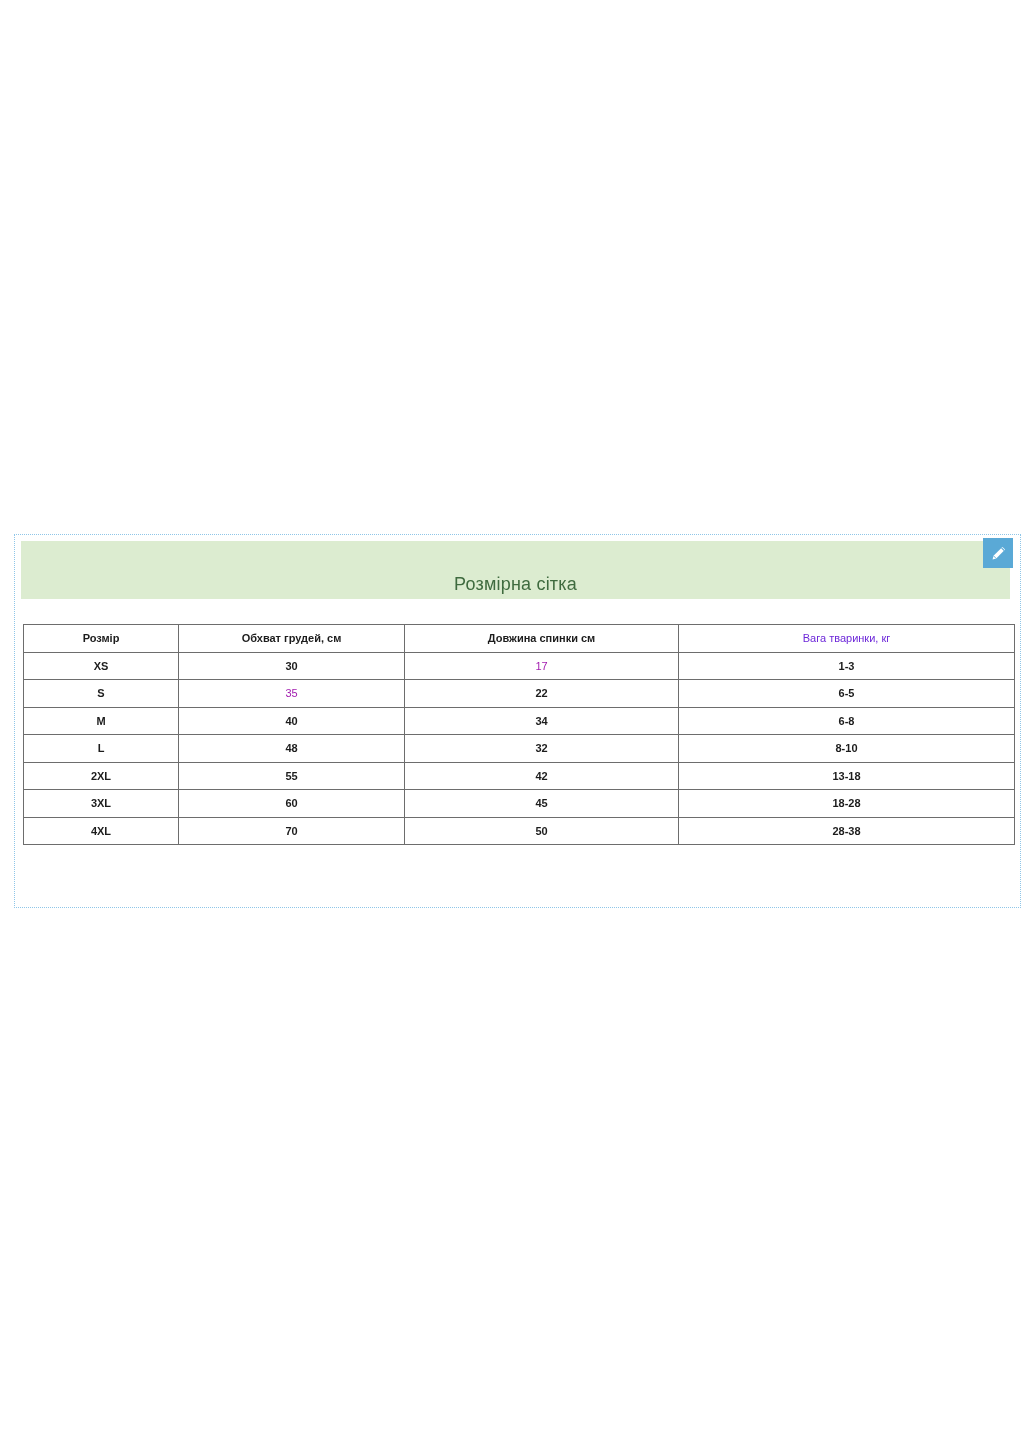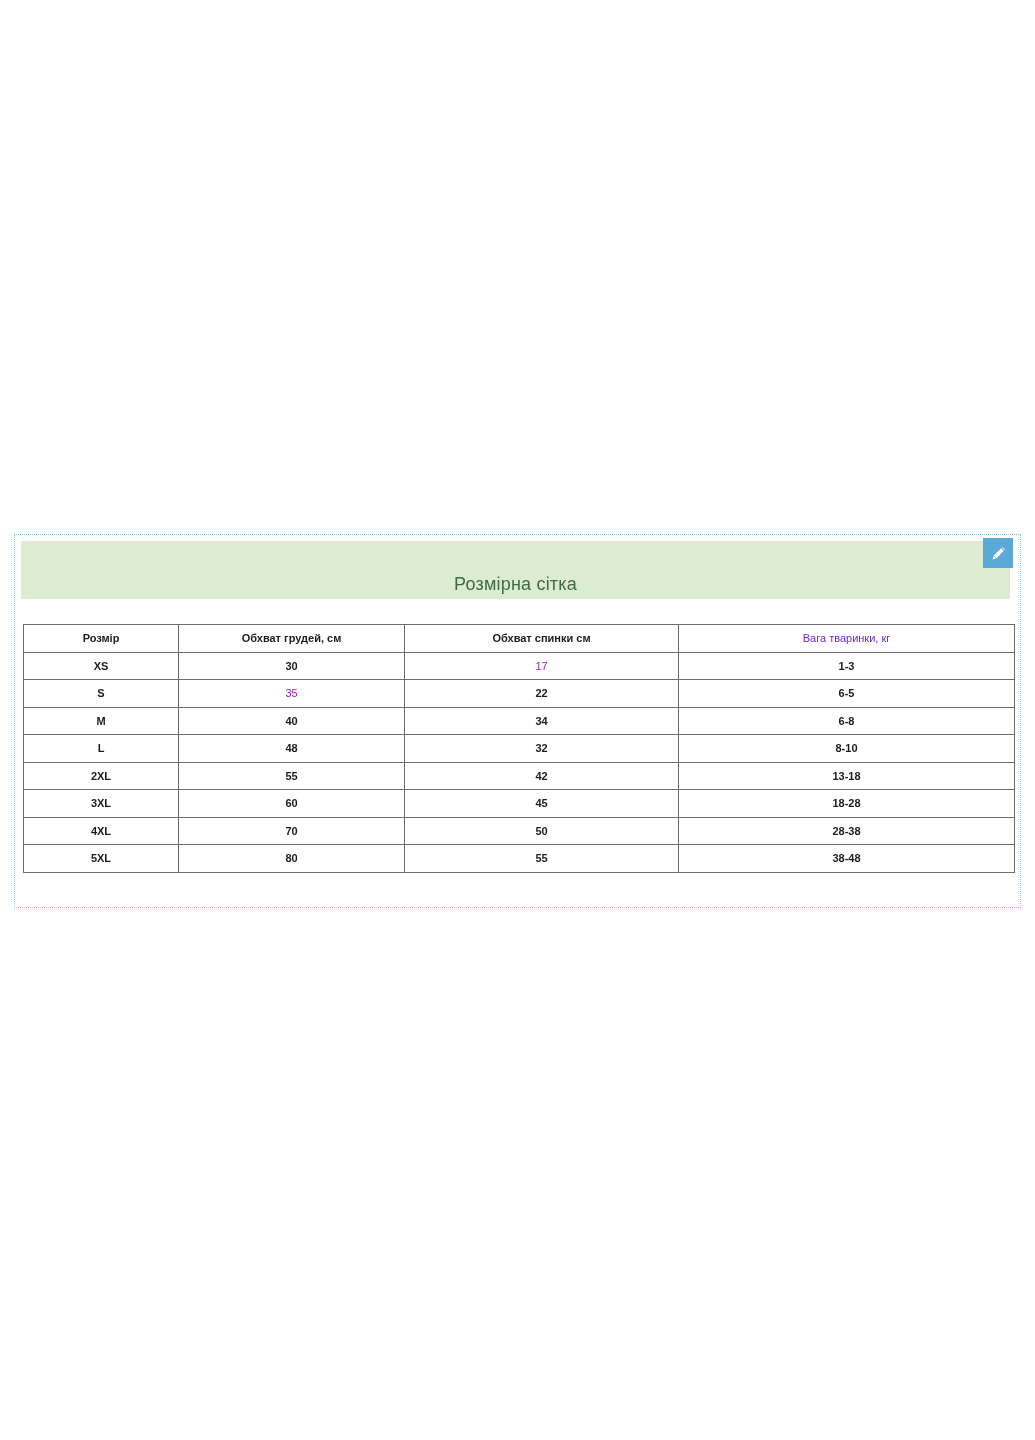--- a/index.html
+++ b/index.html
@@ -130,21 +130,21 @@
       <colgroup>
         <col class="c1">
           <col class="c2">
           <col class="c3">
           <col class="c4">
       </colgroup>
       <tbody>
         <tr>
           <td>Розмір</td>
           <td>Обхват грудей, см</td>
-          <td>Обхват спинки см</td>
+          <td>Довжина спинки см</td>
           <td class="hdr-muted">Вага тваринки, кг</td>
         </tr>
 
         <tr>
           <td>XS</td>
           <td>30</td>
           <td class="muted">17</td>
           <td>1-3</td>
         </tr>
 
@@ -184,23 +184,17 @@
           <td>18-28</td>
         </tr>
 
         <tr>
           <td>4XL</td>
           <td>70</td>
           <td>50</td>
           <td>28-38</td>
         </tr>
 
-        <tr>
-          <td>5XL</td>
-          <td>80</td>
-          <td>55</td>
-          <td>38-48</td>
-        </tr>
       </tbody>
     </table>
   </div>
 
 </div>
 
 </body></html>

